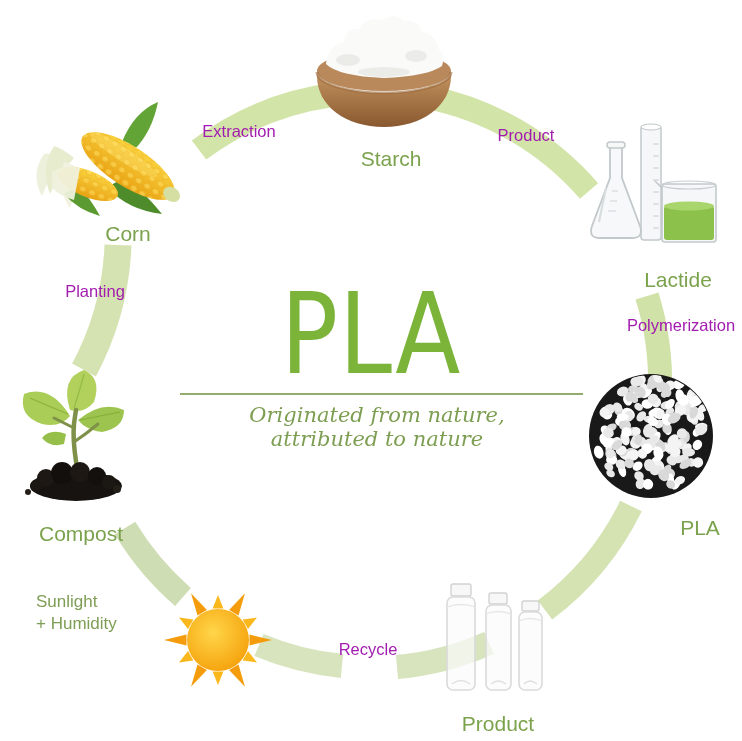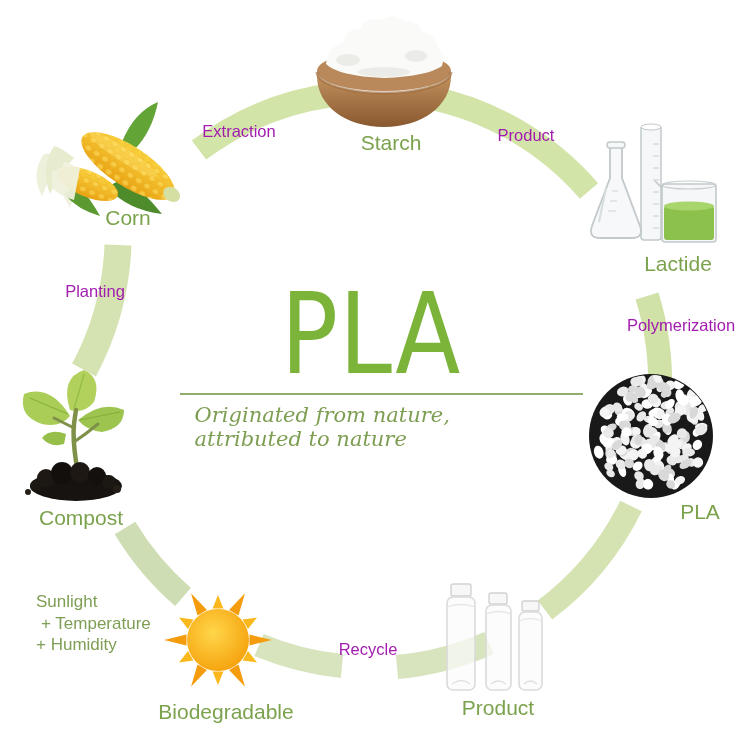--- a/index.html
+++ b/index.html
@@ -3,31 +3,31 @@
 <meta charset="utf-8">
 <style>
   html,body{margin:0;padding:0;background:#ffffff;}
   .canvas{position:relative;width:742px;height:741px;background:#ffffff;overflow:hidden;
           font-family:"Liberation Sans",sans-serif;}
   .ring{position:absolute;left:0;top:0;z-index:0;pointer-events:none;}
   .icon-wrap{position:absolute;z-index:1;}
   .icon-wrap svg{display:block;width:100%;height:100%;}
   .lbl{position:absolute;z-index:2;white-space:nowrap;}
   .ctr{transform:translate(-50%,-50%);}
-  .stage{font-size:21px;color:#7ba24c;}
+  .stage{font-size:21px;color:#7ba24c;margin-top:16px;}
   .process{font-size:16.5px;color:#a21caf;}
   .conditions{position:absolute;left:36px;top:575px;z-index:2;font-size:17px;
               line-height:21.5px;color:#7f9e55;margin-top:16px;}
   .big-title{position:absolute;left:371px;top:278px;z-index:2;
              font-family:"DejaVu Sans",sans-serif;font-size:112px;line-height:1;
              color:#7cb43a;transform:translate(-50%,0) scaleX(.85);letter-spacing:1px;}
   .separator{position:absolute;left:180px;top:393px;width:403px;height:2px;
              background:#7e9d52;opacity:.85;z-index:2;}
   .tagline{position:absolute;left:377px;top:403px;z-index:2;transform:translateX(-50%);
-           font-family:"DejaVu Serif",serif;font-style:italic;font-size:21px;color:#7d9e52;}
+           font-family:"DejaVu Serif",serif;font-style:italic;font-size:21px;color:#7d9e52;text-align:center;}
 </style>
 </head>
 <body>
 
 <div class="canvas">
 
   <svg class="ring" width="742" height="741" viewBox="0 0 742 741">
     <g fill="none" stroke-width="24" opacity="0.95">
       <path stroke="#d1e3a5" d="M 199 150 A 288 288 0 0 1 332 95"></path>
       <path stroke="#d1e3a5" d="M 427 97 A 288 288 0 0 1 589 191"></path>
@@ -382,28 +382,26 @@
 
   <div class="big-title">PLA</div>
   <div class="separator"></div>
   <div class="tagline">Originated from nature, attributed to nature</div>
 
   <div class="lbl stage ctr" style="left:128px;top:218px">Corn</div>
   <div class="lbl stage ctr" style="left:391px;top:143px">Starch</div>
   <div class="lbl stage ctr" style="left:678px;top:264px">Lactide</div>
   <div class="lbl stage ctr" style="left:700px;top:512px">PLA</div>
   <div class="lbl stage ctr" style="left:498px;top:708px">Product</div>
-  <div class="lbl stage ctr" style="left:226px;top:712px">Biodegradable</div>
   <div class="lbl stage ctr" style="left:81px;top:518px">Compost</div>
 
   <div class="lbl process ctr" style="left:239px;top:131px">Extraction</div>
   <div class="lbl process ctr" style="left:526px;top:135px">Product</div>
   <div class="lbl process ctr" style="left:681px;top:325px">Polymerization</div>
   <div class="lbl process ctr" style="left:368px;top:649px">Recycle</div>
   <div class="lbl process ctr" style="left:95px;top:291px">Planting</div>
 
   <div class="conditions">
     <div>Sunlight</div>
-    <div style="padding-left:5px">+ Temperature</div>
     <div>+ Humidity</div>
   </div>
 
 </div>
 
 </body></html>

